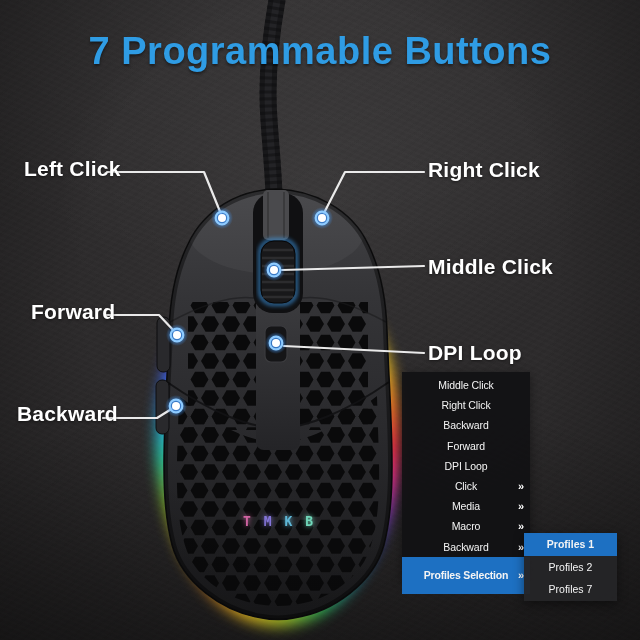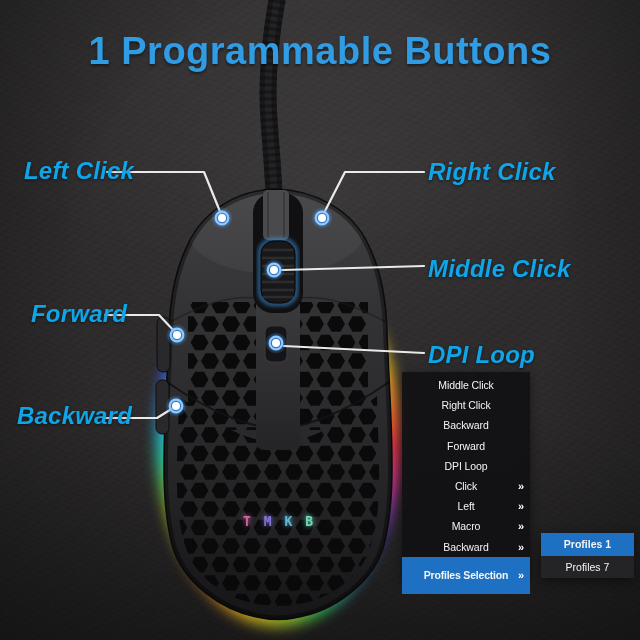--- a/index.html
+++ b/index.html
@@ -33,43 +33,43 @@
   }
   svg.scene{position:absolute;left:0;top:0;z-index:2;}
   .logo{
     position:absolute;left:243px;top:514px;width:70px;display:flex;justify-content:space-between;
     font-size:13px;font-weight:bold;z-index:3;opacity:.92;
     transform:scaleY(1.05);filter:blur(.3px);font-family:"DejaVu Sans Mono",monospace;
   }
   .logo span{text-shadow:0 0 5px currentColor;}
   .lg0{color:#e06aae}.lg1{color:#8d7de9}.lg2{color:#66c6e8}.lg3{color:#79e8c8}
   .callout{
-    position:absolute;color:#0ea5e9;font-size:24px;font-weight:bold;z-index:7;
-    white-space:nowrap;text-shadow:0 1px 3px rgba(0,0,0,.55);letter-spacing:.2px;font-style:italic;
+    position:absolute;color:#ffffff;font-size:21px;font-weight:bold;z-index:7;
+    white-space:nowrap;text-shadow:0 1px 3px rgba(0,0,0,.55);letter-spacing:.2px;
   }
   .lbl-left-click{left:24px;top:157px;}
   .lbl-right-click{left:428px;top:158px;}
   .lbl-middle-click{left:428px;top:255px;}
   .lbl-forward{left:31px;top:300px;}
   .lbl-backward{left:17px;top:402px;}
   .lbl-dpi-loop{left:428px;top:341px;}
   .menu{
     position:absolute;left:402px;top:372px;width:128px;height:207px;z-index:8;
     background:rgba(17,17,19,.93);box-shadow:0 3px 10px rgba(0,0,0,.45);
     padding-top:3px;box-sizing:border-box;
   }
   .menu-row{
     position:relative;height:20.2px;display:flex;align-items:center;justify-content:center;
     color:#f4f4f4;font-size:10.5px;letter-spacing:-.1px;cursor:default;
   }
   .menu-row .chev{position:absolute;right:6px;top:50%;transform:translateY(-50%);
     font-size:11px;font-weight:bold;color:#fff;}
   .menu-row.hl{background:var(--menu-highlight-blue,#1d70c2);height:37px;font-weight:bold;letter-spacing:-.2px;}
   .submenu{
-    position:absolute;left:541px;top:533px;width:93px;z-index:9;
+    position:absolute;left:524px;top:533px;width:93px;z-index:9;
     background:rgba(36,36,39,.96);box-shadow:0 3px 10px rgba(0,0,0,.45);
   }
   .submenu-row{
     height:22.5px;display:flex;align-items:center;justify-content:center;
     color:#f4f4f4;font-size:10.5px;cursor:default;
   }
   .submenu-row.hl{background:var(--menu-highlight-blue,#1d70c2);font-weight:bold;}
 </style>
 </head>
 <body>
@@ -195,21 +195,21 @@
   </g>
 </svg>
 
 <div class="logo">
   <span class="lg0">T</span>
   <span class="lg1">M</span>
   <span class="lg2">K</span>
   <span class="lg3">B</span>
 </div>
 
-<div class="title">1 Programmable Buttons</div>
+<div class="title">7 Programmable Buttons</div>
 <div class="callout lbl-left-click">Left Click</div>
 <div class="callout lbl-right-click">Right Click</div>
 <div class="callout lbl-middle-click">Middle Click</div>
 <div class="callout lbl-forward">Forward</div>
 <div class="callout lbl-backward">Backward</div>
 <div class="callout lbl-dpi-loop">DPI Loop</div>
 
 <div class="menu">
   <div class="menu-row">
       <span>Middle Click</span>
@@ -224,21 +224,21 @@
       <span>Forward</span>
     </div>
   <div class="menu-row">
       <span>DPI Loop</span>
     </div>
   <div class="menu-row">
       <span>Click</span>
       <span class="chev">»</span>
     </div>
   <div class="menu-row">
-      <span>Left</span>
+      <span>Media</span>
       <span class="chev">»</span>
     </div>
   <div class="menu-row">
       <span>Macro</span>
       <span class="chev">»</span>
     </div>
   <div class="menu-row">
       <span>Backward</span>
       <span class="chev">»</span>
     </div>
@@ -246,17 +246,20 @@
       <span>Profiles Selection</span>
       <span class="chev">»</span>
     </div>
 </div>
 
 <div class="submenu">
   <div class="submenu-row hl">
       <span>Profiles 1</span>
     </div>
   <div class="submenu-row">
+      <span>Profiles 2</span>
+    </div>
+  <div class="submenu-row">
       <span>Profiles 7</span>
     </div>
 </div>
 
 <div class="vignette"></div>
 
 </body></html>

